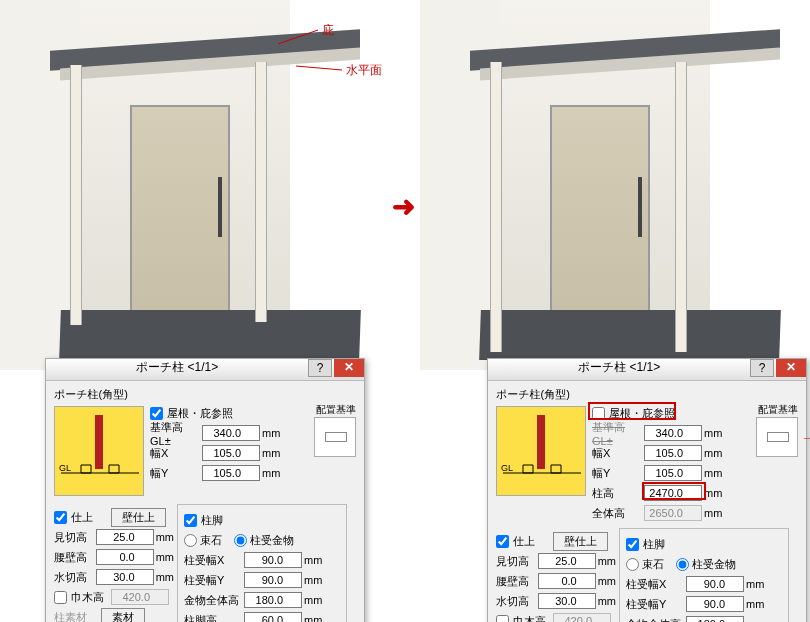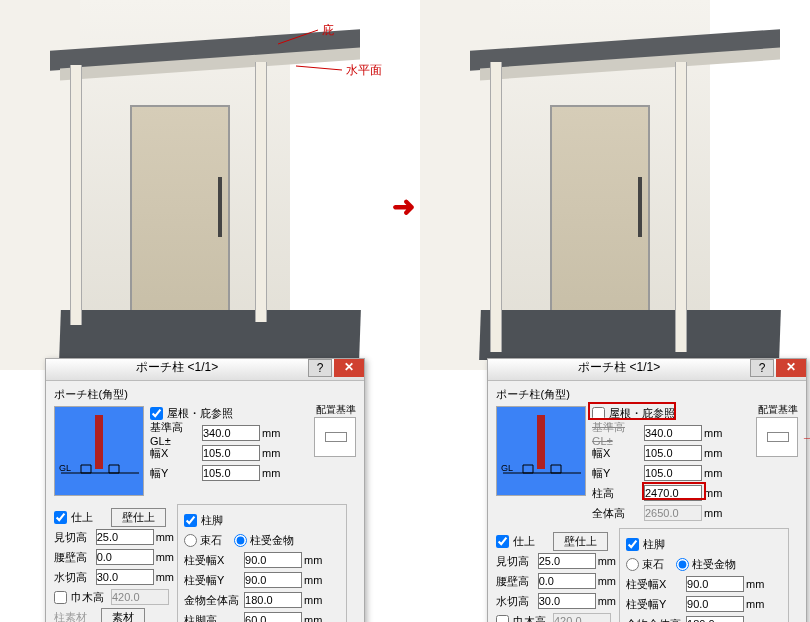--- a/index.html
+++ b/index.html
@@ -33,27 +33,27 @@
   .dialog.left { left: 45px; }
   .dialog.right { left: 487px; }
   .titlebar { display: flex; height: 22px; background: linear-gradient(#fff,#e0e0e0); border-bottom: 1px solid #bbb; font-size: 12px; }
   .titlebar .title { flex: 1; text-align: center; }
   .titlebar .help { width: 24px; height: 18px; background: #ddd; border: 1px solid #999; text-align: center; line-height: 16px; margin-right: 2px; }
   .titlebar .close { width: 30px; height: 18px; background: #d04030; color: #fff; text-align: center; line-height: 16px; font-weight: bold; }
   .dlg-body { padding: 6px 8px 8px; position: relative; }
 
   .row { display: flex; align-items: center; margin: 2px 0; height: 18px; }
   .lbl { width: 52px; }
-  .inp { width: 58px; height: 16px; text-align: left; padding-right: 2px; border: 1px solid #7a7a7a; background: #fff; font: inherit; }
+  .inp { width: 58px; height: 16px; text-align: right; padding-right: 18px; border: 1px solid #7a7a7a; background: #fff; font: inherit; }
   .inp.dis { background: #eee; color: #888; border-color: #bbb; }
   .unit { margin-left: 2px; }
   .chk { margin-right: 4px; }
   .btn { padding: 1px 10px; border: 1px solid #888; background: #f0f0f0; font: inherit; }
 
-  .preview { float: left; width: 90px; height: 90px; margin: 4px 4px 4px 0; background: #3b82f6; border: 1px solid #aaa; position: relative; }
+  .preview { float: left; width: 90px; height: 90px; margin: 4px 4px 4px 0; background: #fde047; border: 1px solid #aaa; position: relative; }
   .preview svg { position: absolute; left: 0; top: 0; }
   .col { display: inline-block; vertical-align: top; }
   .col.l { width: 120px; }
   .col.r { width: 170px; }
 
   .alignbox { position: absolute; right: 8px; top: 36px; width: 42px; height: 40px; border: 1px solid #aaa; background: #fff; }
   .alignbox::after { content: ""; position: absolute; left: 10px; top: 14px; width: 20px; height: 8px; border: 1px solid #888; }
   .alignlbl { position: absolute; right: 8px; top: 22px; font-size: 10px; padding-left: 18px; }
 
   .hl { position: absolute; border: 2px solid #c00; pointer-events: none; }

